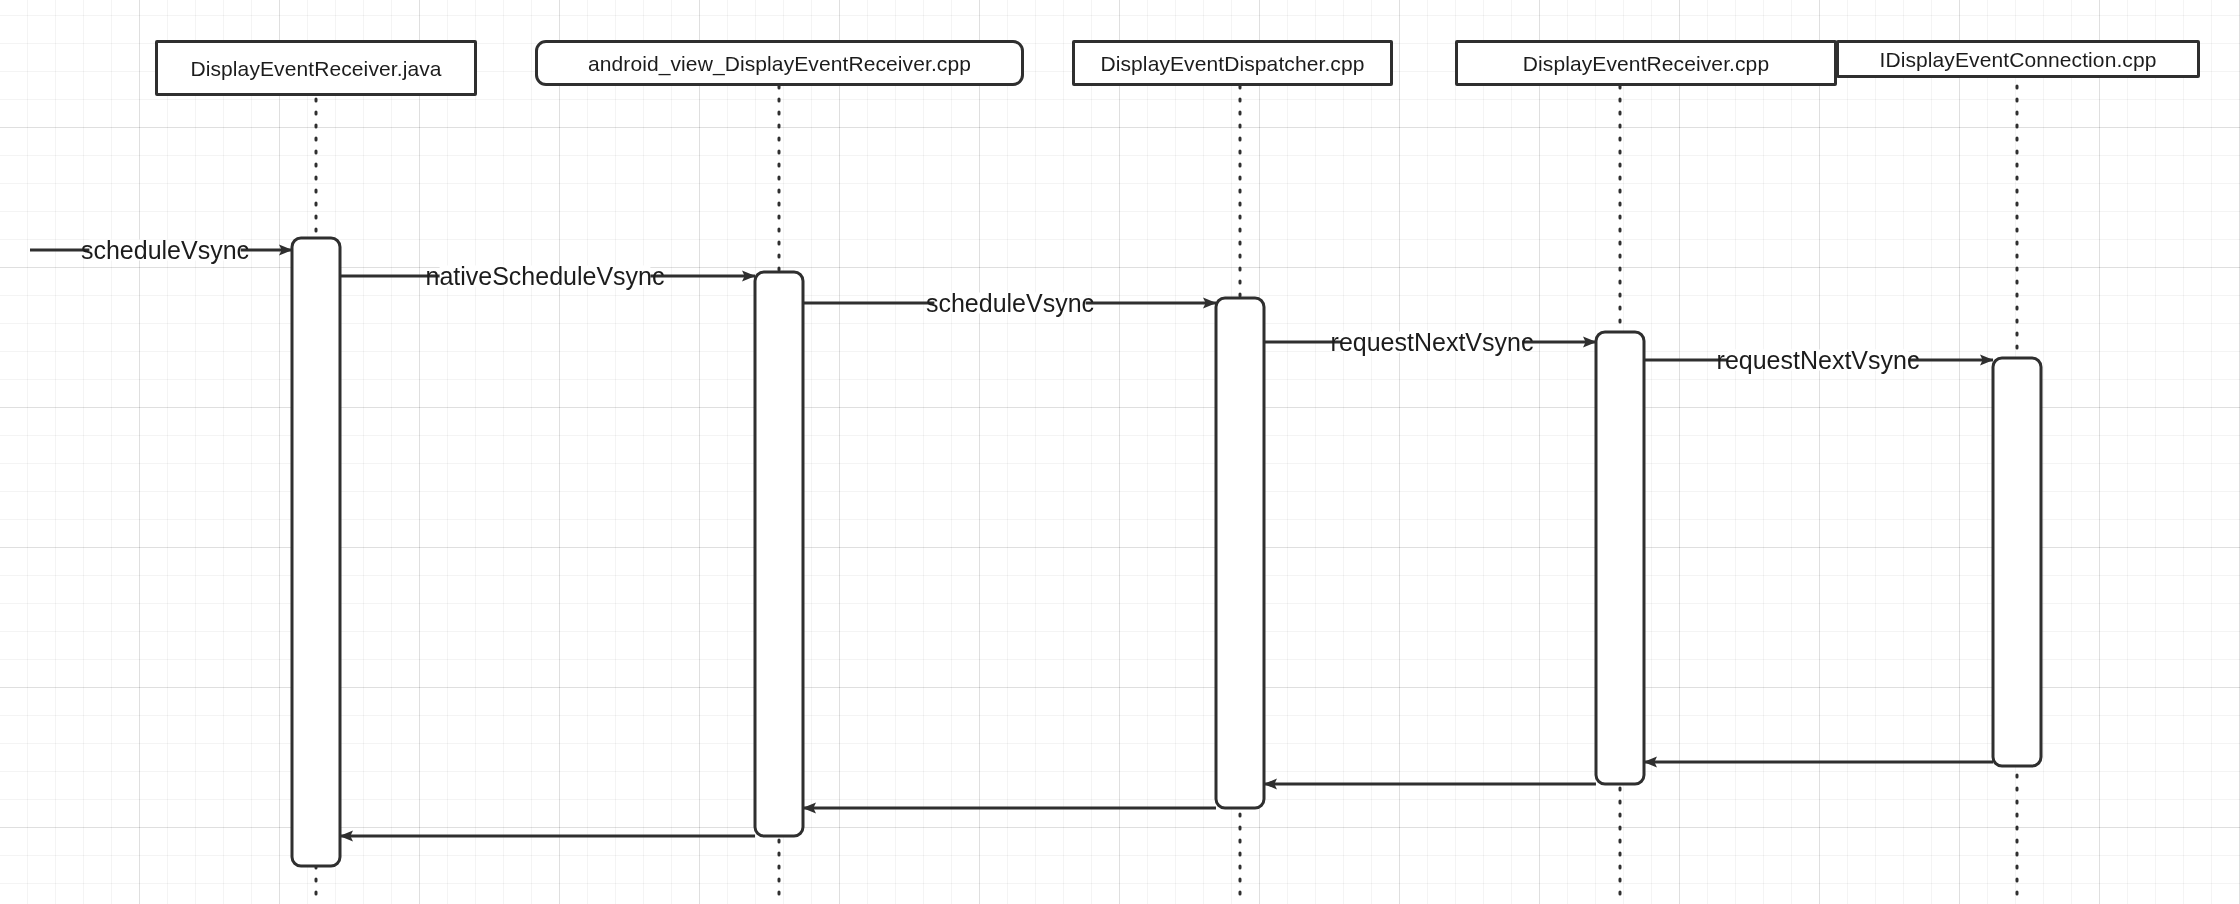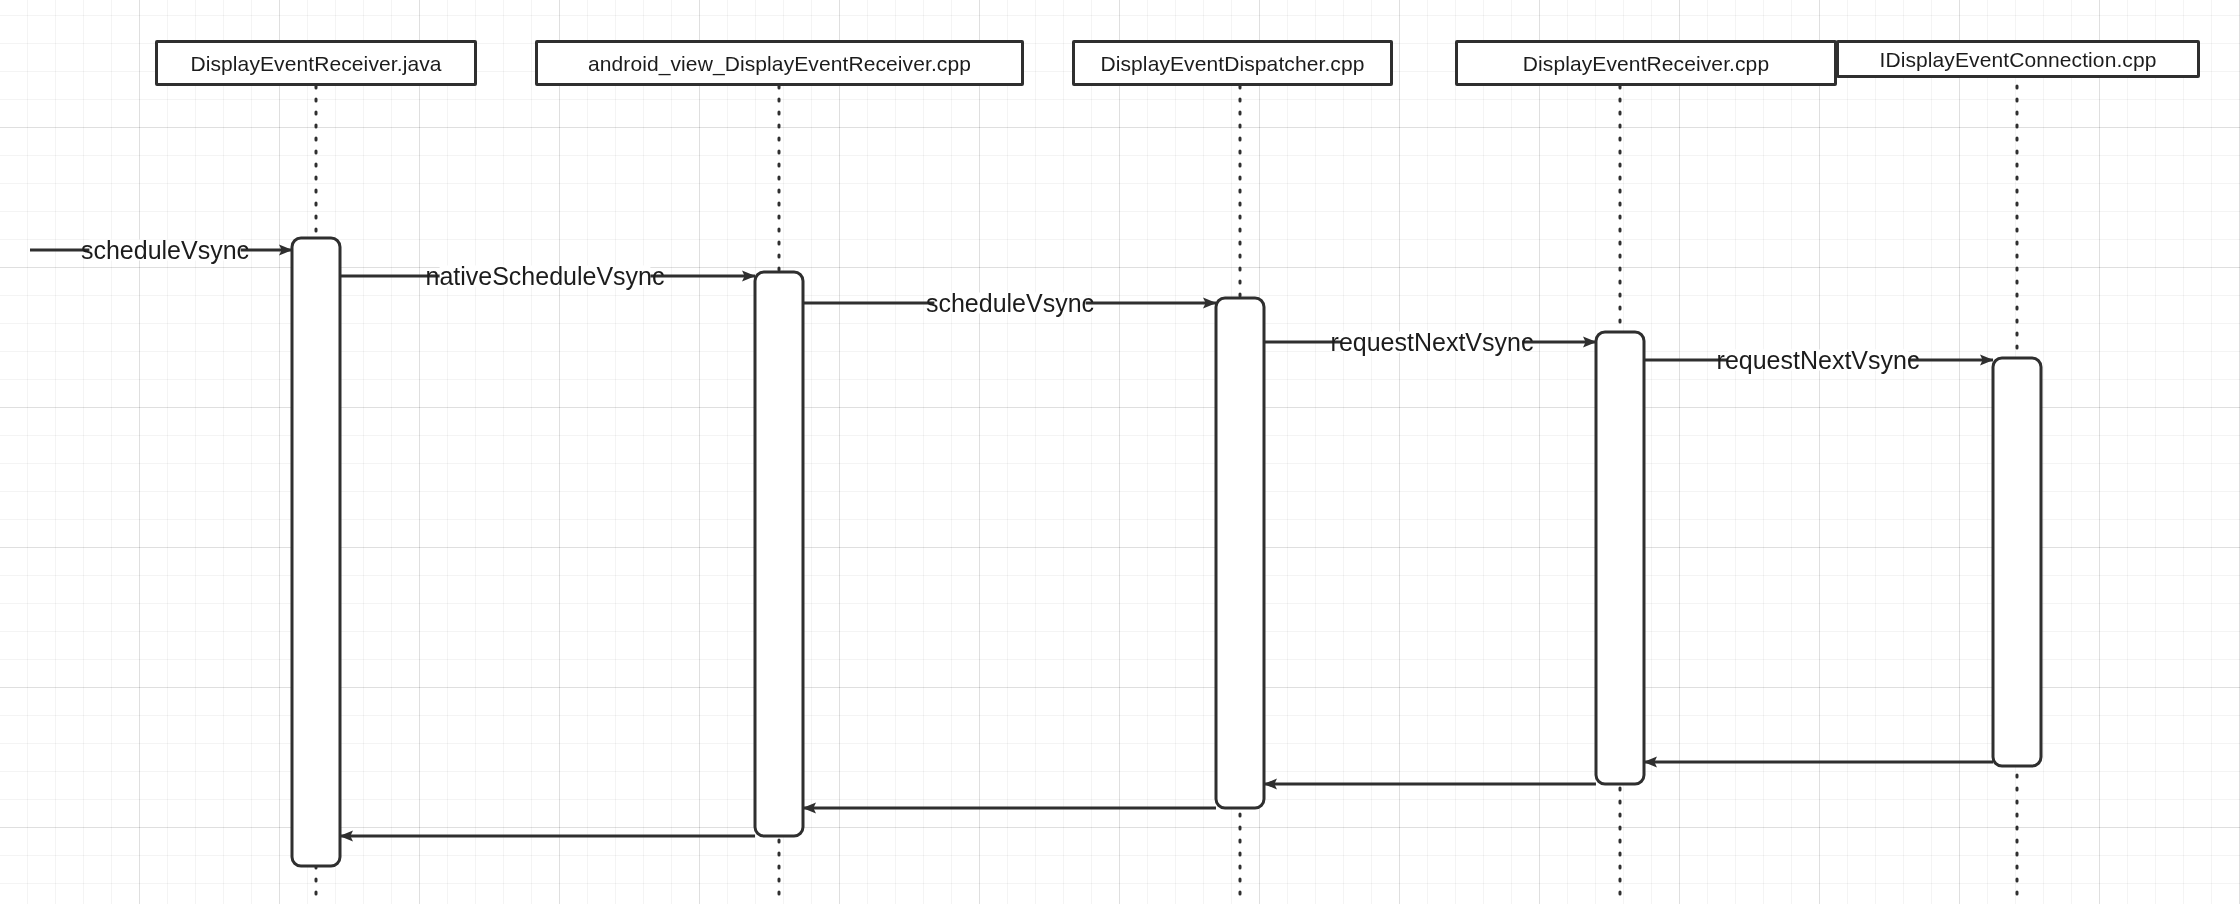--- a/index.html
+++ b/index.html
@@ -113,24 +113,24 @@
     <g id="activations-layer">
         <rect x="292" y="238" width="48" height="628" rx="9" ry="9" fill="#ffffff" stroke="#2f2f2f" stroke-width="3"></rect>
         <rect x="755" y="272" width="48" height="564" rx="9" ry="9" fill="#ffffff" stroke="#2f2f2f" stroke-width="3"></rect>
         <rect x="1216" y="298" width="48" height="510" rx="9" ry="9" fill="#ffffff" stroke="#2f2f2f" stroke-width="3"></rect>
         <rect x="1596" y="332" width="48" height="452" rx="9" ry="9" fill="#ffffff" stroke="#2f2f2f" stroke-width="3"></rect>
         <rect x="1993" y="358" width="48" height="408" rx="9" ry="9" fill="#ffffff" stroke="#2f2f2f" stroke-width="3"></rect>
       </g>
   </svg>
 
   <div id="participants-layer">
-      <div class="participant-box" style="left: 155px; top: 40px; width: 322px; height: 46px;">
+      <div class="participant-box" style="left: 155px; top: 40px; width: 322px; height: 56px;">
         <span class="participant-label">DisplayEventReceiver.java</span>
       </div>
-      <div class="participant-box" style="left: 535px; top: 40px; width: 489px; height: 46px;">
+      <div class="participant-box" style="left: 535px; top: 40px; width: 489px; height: 46px; border-radius: 11px;">
         <span class="participant-label">android_view_DisplayEventReceiver.cpp</span>
       </div>
       <div class="participant-box" style="left: 1072px; top: 40px; width: 321px; height: 46px;">
         <span class="participant-label">DisplayEventDispatcher.cpp</span>
       </div>
       <div class="participant-box" style="left: 1455px; top: 40px; width: 382px; height: 46px;">
         <span class="participant-label">DisplayEventReceiver.cpp</span>
       </div>
       <div class="participant-box" style="left: 1836px; top: 40px; width: 364px; height: 38px;">
         <span class="participant-label">IDisplayEventConnection.cpp</span>

